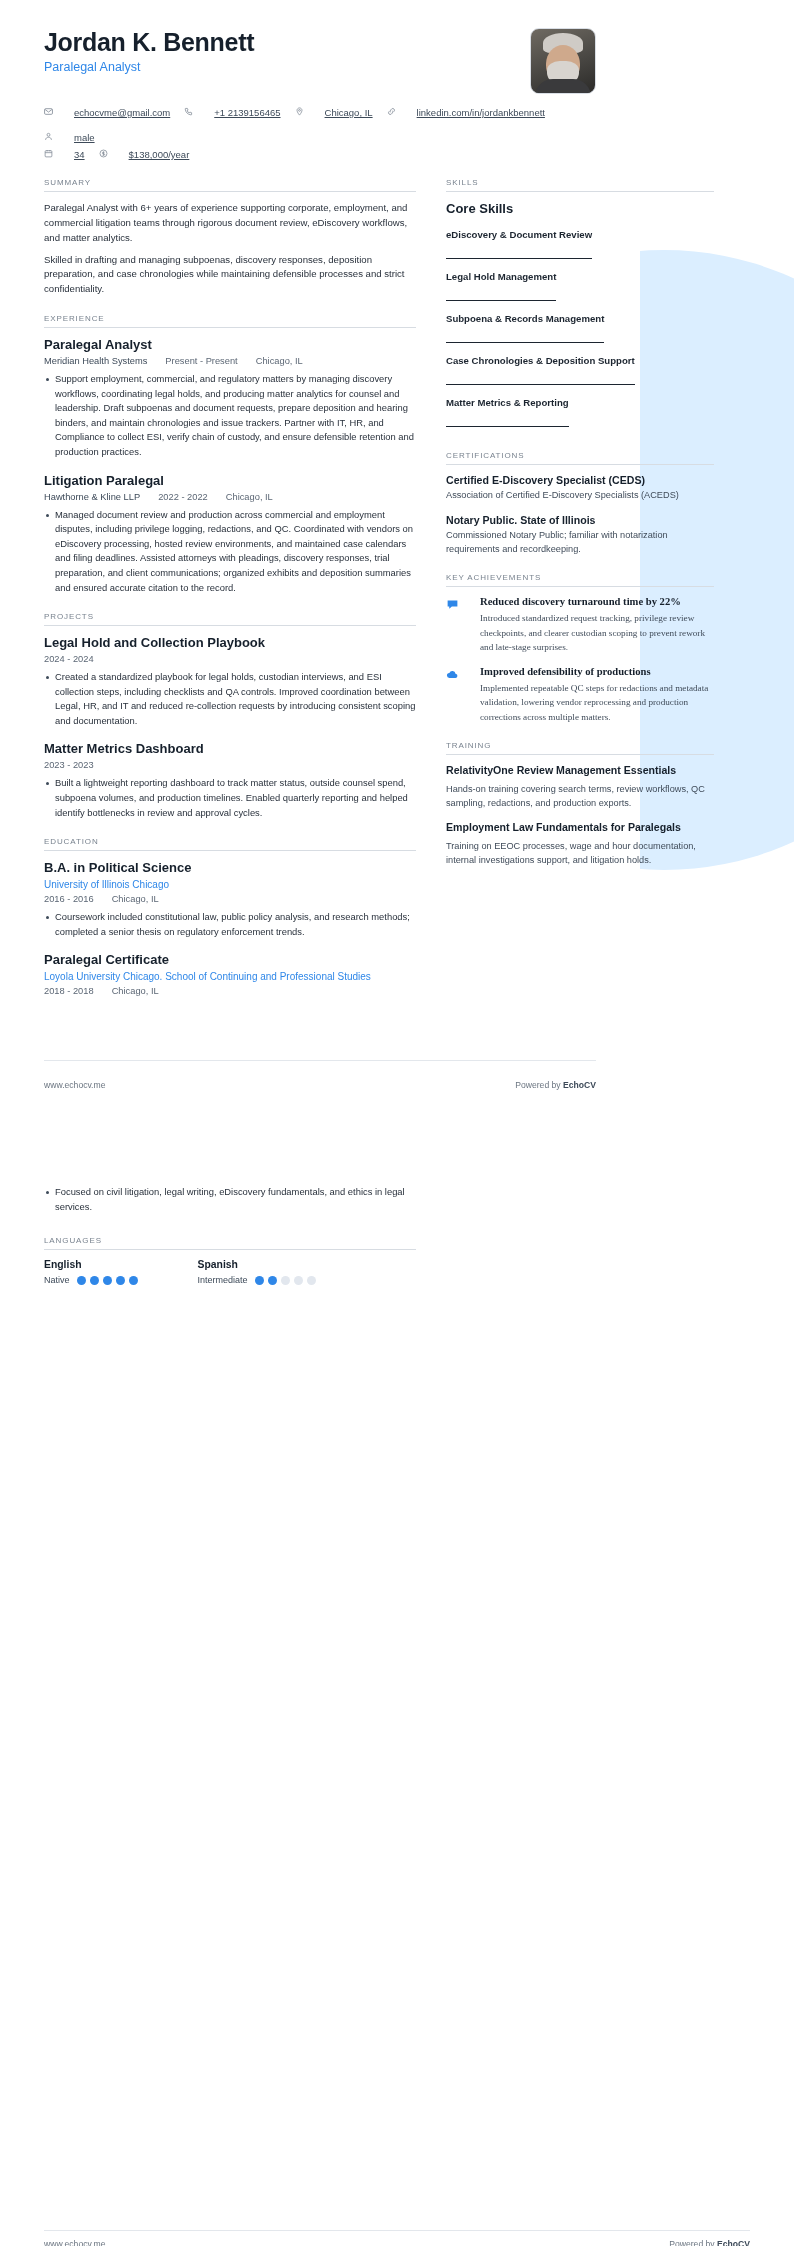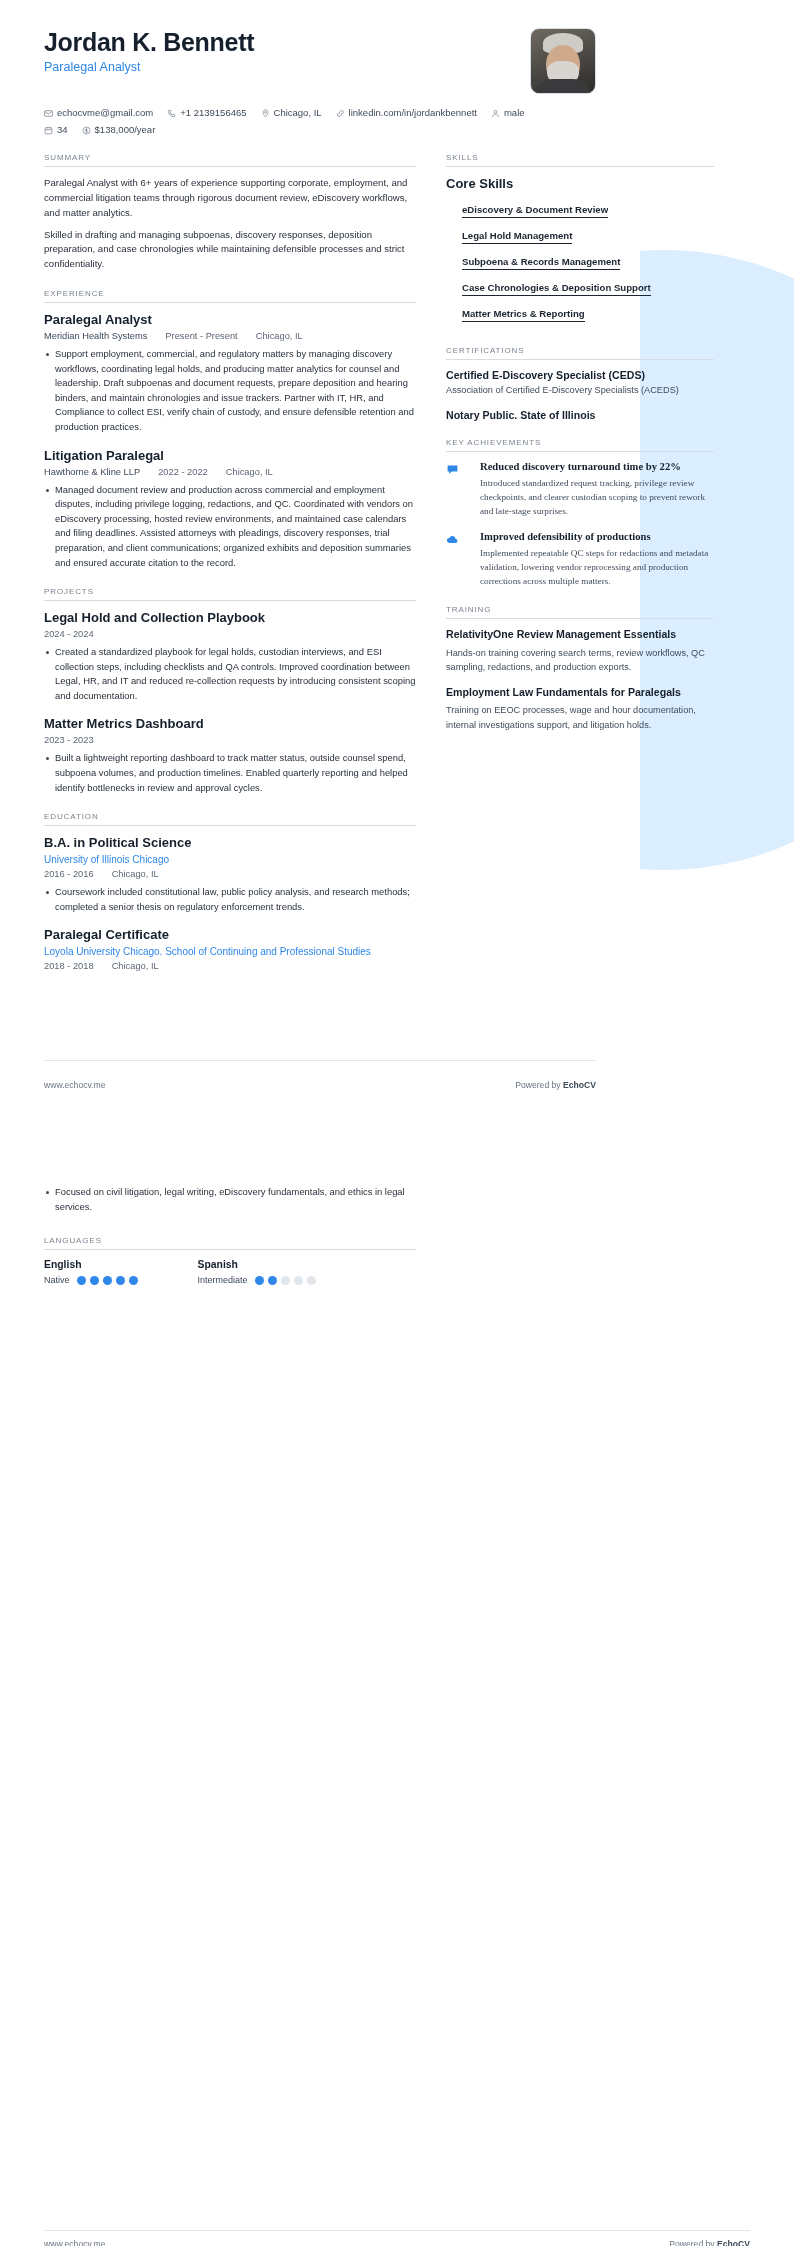--- a/index.html
+++ b/index.html
@@ -102,21 +102,21 @@
   .contact-rows { margin-top: 13px; }
   .contact-line {
     display: flex;
     flex-wrap: wrap;
     align-items: center;
     gap: 14px;
     font-size: 9.5px;
     color: #3d4a59;
     margin-bottom: 6px;
   }
-  .contact-item { display: flex; align-items: flex-end; gap: 4px; white-space: nowrap; }
+  .contact-item { display: flex; align-items: flex-start; gap: 21px; white-space: nowrap; text-decoration: underline; }
   .contact-item svg { display: block; }
   .mini { width: 9px; height: 9px; flex: none; }
 
   
   .cols { display: flex; gap: 30px; margin-top: 18px; }
   .col-left { width: 372px; flex: none; }
   .col-right { width: 268px; flex: none; }
 
   .sec-title {
     font-size: 8px;
@@ -175,25 +175,24 @@
   .skills-head {
     font-size: 13px;
     font-weight: bold;
     color: #16202c;
     margin-bottom: 8px;
   }
   .skill-row {
     font-size: 9.6px;
     font-weight: bold;
     color: #1c2530;
-    padding-bottom: 2px;
+    padding-bottom: 18px;
     margin-bottom: 7px;
     border-bottom: 1px solid #1c2530;
     display: inline-block;
-    margin-left: 16px;
   }
   .skill-wrap { display: block; }
 
   .cert { margin-bottom: 11px; }
   .cert-title { font-size: 10.6px; font-weight: bold; color: #16202c; margin-bottom: 3px; }
   .cert-sub { font-size: 9.2px; line-height: 1.5; color: #404c5a; }
 
   .ach { display: flex; gap: 21px; margin-bottom: 12px; font-family: Liberation Serif, serif; }
   .ach-icon { flex: none; margin-top: 1px; }
   .ach-title { font-size: 10.6px; font-weight: bold; color: #16202c; margin-bottom: 4px; }
@@ -423,20 +422,21 @@
         </div>
 
         <div class="sec">
           <div class="sec-title">CERTIFICATIONS</div>
           <div class="cert">
             <div class="cert-title">Certified E-Discovery Specialist (CEDS)</div>
             <div class="cert-sub">Association of Certified E-Discovery Specialists (ACEDS)</div>
           </div>
           <div class="cert">
             <div class="cert-title">Notary Public. State of Illinois</div>
+            <div class="cert-sub">Commissioned Notary Public; familiar with notarization requirements and recordkeeping.</div>
           </div>
         </div>
 
         <div class="sec">
           <div class="sec-title">KEY ACHIEVEMENTS</div>
 
           <div class="ach">
             <span class="ach-icon">
               <svg width="13" height="13" viewBox="0 0 16 16">
                   <path d="M2 3.2h12v7.2H7.2L4 13.2v-2.8H2z" fill="#2f87e8"></path>

